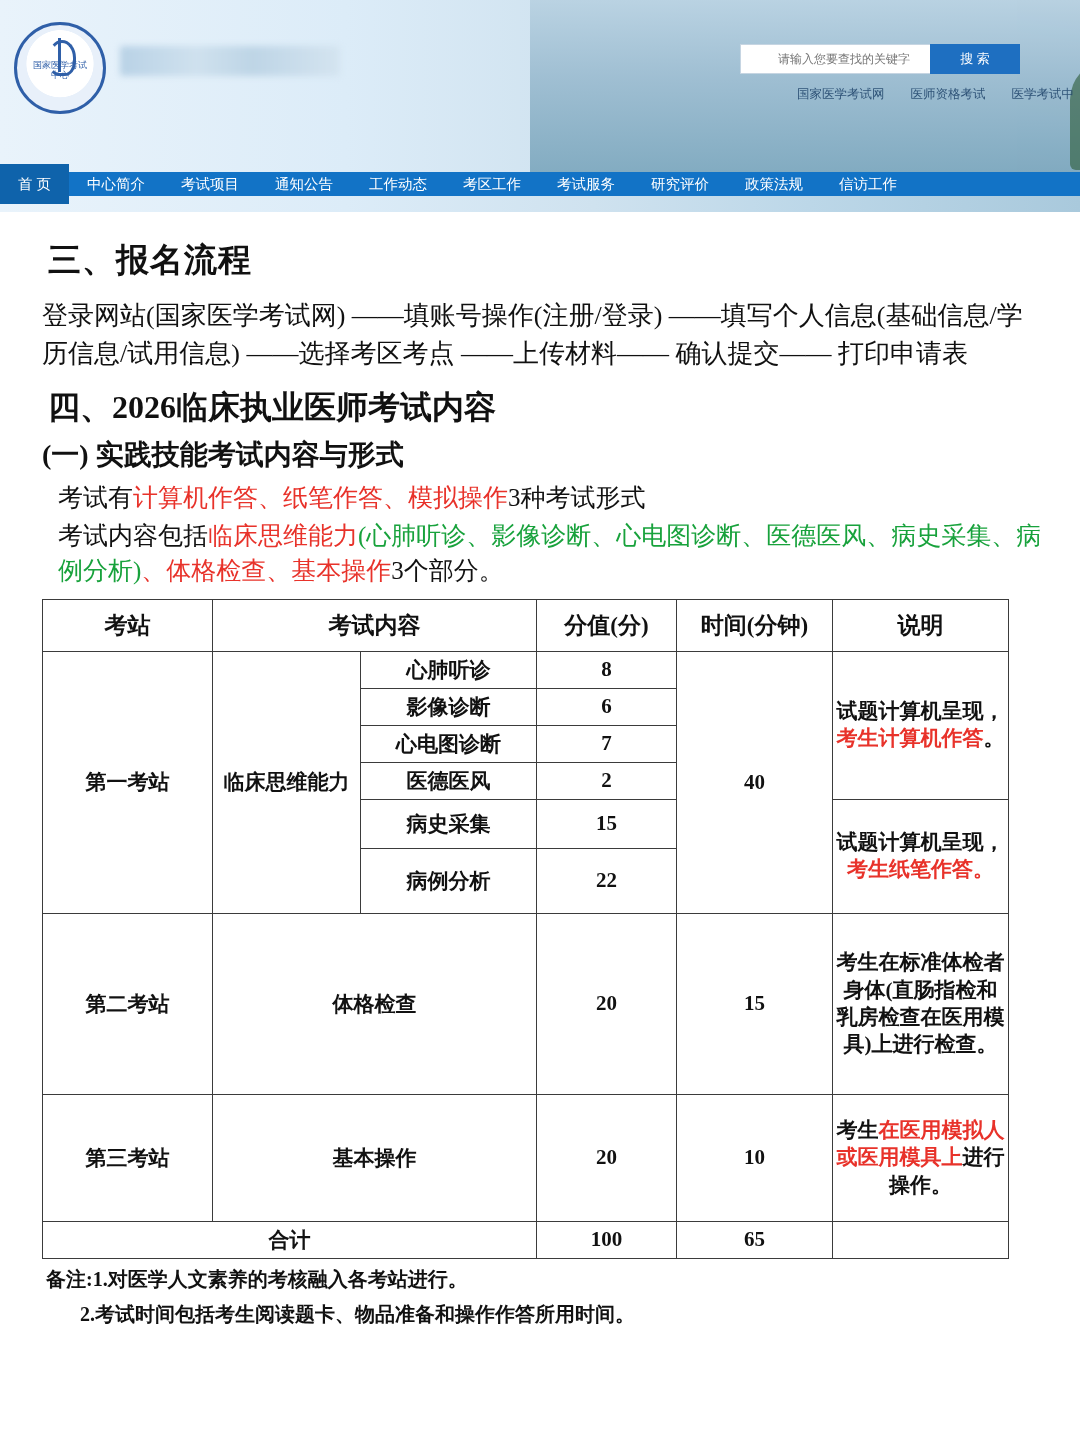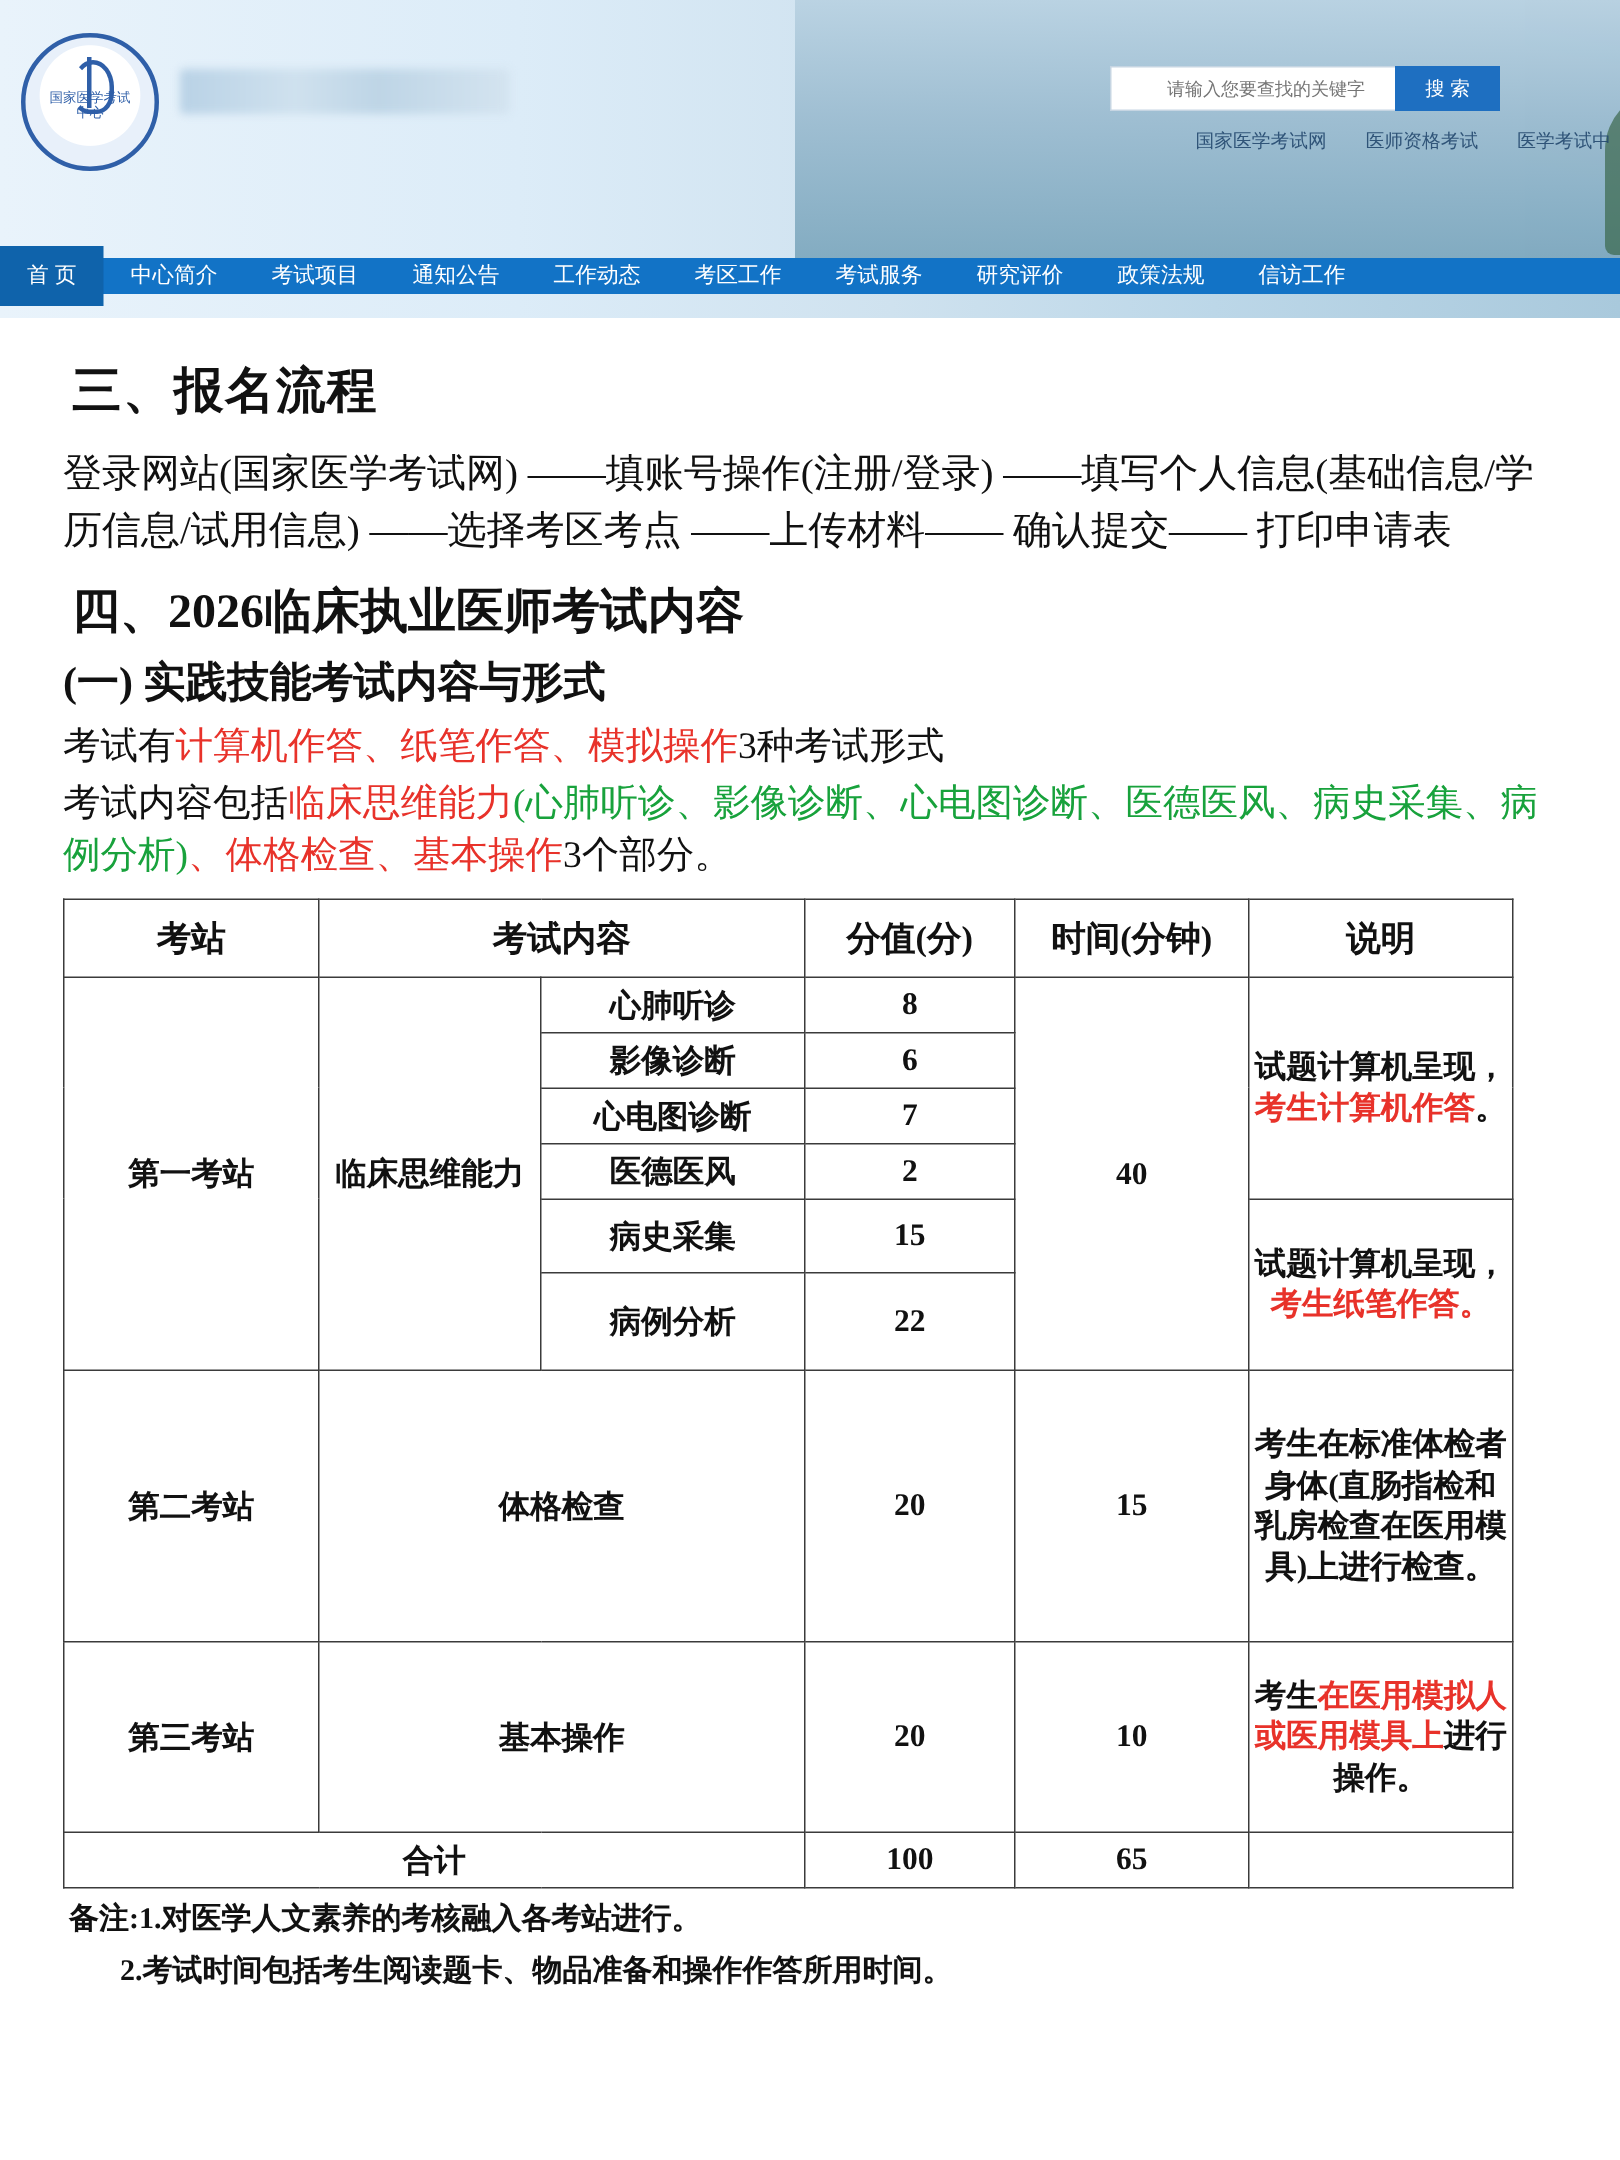--- a/index.html
+++ b/index.html
@@ -16,36 +16,36 @@
   .emblem .ring{position:absolute;inset:0;border:3px solid #2f5fa8;border-radius:50%;background:radial-gradient(circle at 50% 45%,#ffffff 0 52%,#e8f0fa 53% 100%);}
   .emblem .inner{position:absolute;left:16px;top:12px;width:60px;height:62px;color:#2f5fa8;font-size:9px;text-align:center;line-height:1.15;padding-top:26px;box-sizing:border-box;}
   .emblem .rod{position:absolute;left:44px;top:16px;width:3px;height:34px;background:#2f5fa8;}
   .emblem .snake{position:absolute;left:34px;top:18px;width:22px;height:30px;border:3px solid #2f5fa8;border-radius:50% 50% 40% 40%;border-left-color:transparent;}
 
   .org-blur{position:absolute;left:120px;top:46px;width:220px;height:30px;
         background:linear-gradient(90deg,#b9d2e6,#cfe1ee 35%,#bed5e6 60%,#d4e4f0);filter:blur(3px);border-radius:3px;}
 
   .search-box{position:absolute;left:740px;top:44px;width:260px;height:30px;background:#ffffff;border:1px solid #c6d5e2;box-sizing:border-box;}
   .search-box input{border:0;outline:0;width:190px;height:28px;padding:0 8px;font-size:12px;color:#9aa7b3;font-family:"Liberation Sans",sans-serif;background:transparent;text-align:center;}
-  .search-btn{position:absolute;left:930px;top:44px;width:70px;height:30px;background:#1e6fc1;color:#fff;font-size:13px;
+  .search-btn{position:absolute;left:930px;top:44px;width:90px;height:30px;background:#1e6fc1;color:#fff;font-size:13px;
         display:flex;align-items:center;justify-content:center;box-sizing:border-box;}
 
   .sub-links{position:absolute;right:6px;top:86px;display:flex;gap:26px;font-size:12.5px;color:#24496f;opacity:.9;}
 
   .navbar{position:absolute;left:0;top:172px;width:1080px;height:24px;background:#1273c6;display:flex;align-items:center;}
   .navbar .item{color:#ffffff;font-size:14.5px;padding:0 18px;height:40px;line-height:40px;white-space:nowrap;}
   .navbar .item.active{background:#0f63ab;}
 
   
   .doc{position:relative;padding:14px 32px 0 38px;box-sizing:border-box;}
   .h-sec{font-family:"Liberation Serif",serif;font-size:33px;font-weight:700;color:#111;margin:12px 0 14px 10px;letter-spacing:1px;}
   .para{font-family:"Liberation Serif",serif;font-size:26px;line-height:1.45;color:#111;margin:0 0 4px 4px;}
   .h-sec2{font-family:"Liberation Serif",serif;font-size:32px;font-weight:700;color:#111;margin:14px 0 6px 10px;}
   .h-sub{font-family:"Liberation Serif",serif;font-size:28px;font-weight:700;color:#111;margin:4px 0 6px 4px;}
-  .line{font-family:"Liberation Serif",serif;font-size:25px;line-height:1.42;color:#111;margin:0 0 2px 4px;}
+  .line{font-family:"Liberation Serif",serif;font-size:25px;line-height:1.42;color:#111;margin:0 0 2px 20px;}
   .red{color:#e8322a;}
   .green{color:#18a23c;}
 
   
   table.exam{border-collapse:collapse;width:966px;margin:10px 0 0 4px;table-layout:fixed;
         font-family:"Liberation Serif",serif;color:#111;}
   table.exam td,table.exam th{border:1px solid #3b3b3b;text-align:center;vertical-align:middle;font-size:21px;font-weight:700;padding:4px 3px;}
   table.exam thead th{font-size:23px;padding:10px 3px;}
   td.desc{font-size:20px;text-align:left;padding:8px 10px;line-height:1.3;font-weight:700;}
   .note{font-family:"Liberation Serif",serif;font-size:20px;font-weight:700;color:#111;margin:6px 0 0 8px;line-height:1.45;}

